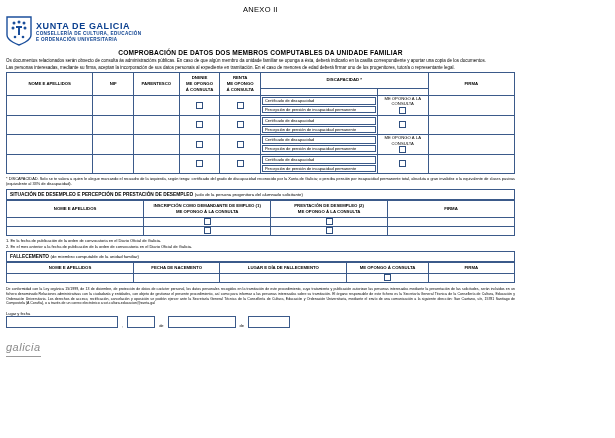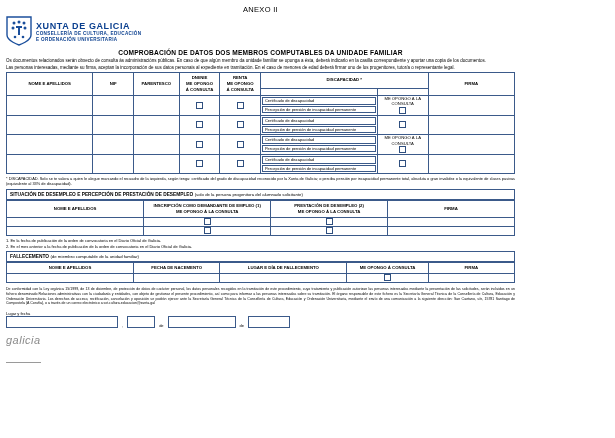--- a/index.html
+++ b/index.html
@@ -36,21 +36,21 @@
 
   .list{font-size:4px;line-height:5.5px;margin:2px 0 2px 0;}
 
   .legal{font-size:3.55px;line-height:4.6px;text-align:justify;margin-top:4px;}
 
   .sigrow{display:flex;align-items:flex-end;gap:4px;margin-top:5px;font-size:4.5px;}
   .fld{border:1px solid #3b5a8a;height:10px;background:#fff;}
   .lbl-sm{font-size:4px;}
 
   .bottom{margin-top:6px;font-size:11px;color:#8a8a8a;font-style:italic;letter-spacing:.5px;}
-  .bottom .u{border-bottom:1px solid #9a9a9a;display:inline-block;padding-bottom:16px;}
+  .bottom .u{border-bottom:1px solid #9a9a9a;display:inline-block;padding-bottom:3px;margin-top:7px;}
   .small-center{text-align:center;font-size:4.2px;line-height:5.4px;}
 </style>
 </head>
 <body>
 
 <div class="page">
 
   <div class="anexo">ANEXO II</div>
 
   <div class="hdr">

